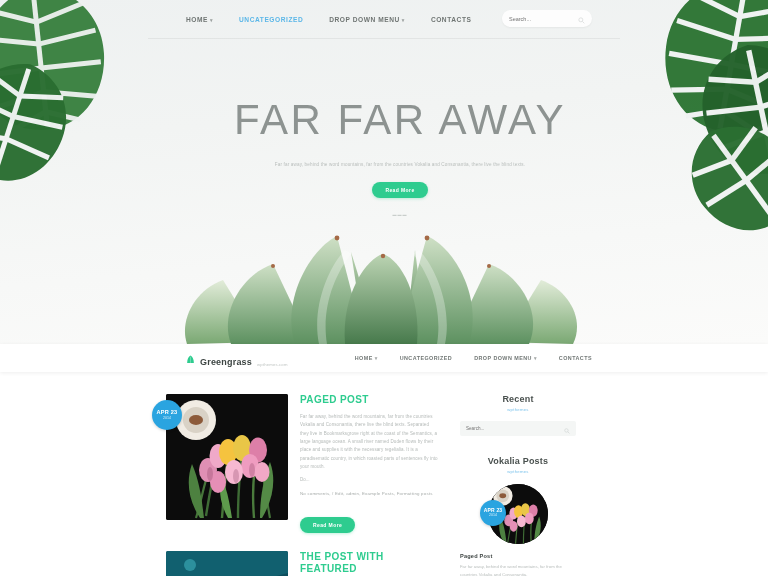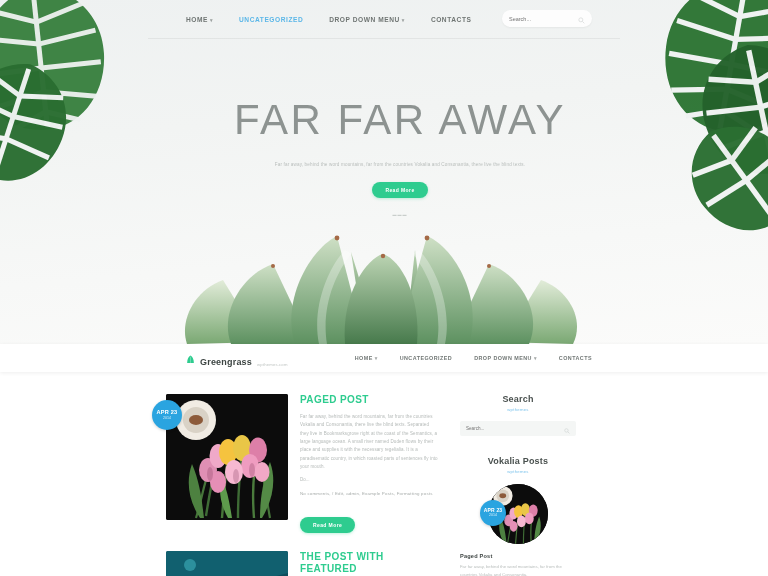--- a/index.html
+++ b/index.html
@@ -476,21 +476,21 @@
       </div>
       <div class="post-body">
         <h2 class="post-title">THE POST WITH FEATURED</h2>
       </div>
     </article>
   </div>
 
   <aside class="side">
 
     <div class="widget">
-      <div class="widget-title">Search</div>
+      <div class="widget-title">Recent</div>
       <div class="widget-sub">wpthemes</div>
       <div class="side-search">
         <input type="text" placeholder="Search..." style="">
         <span class="mag">
           <svg width="6" height="6" viewBox="0 0 16 16">
               <circle cx="6.5" cy="6.5" r="4.6" fill="none" stroke="#9aa3a1" stroke-width="2"></circle>
               <line x1="10" y1="10" x2="14.5" y2="14.5" stroke="#9aa3a1" stroke-width="2"></line>
             </svg>
         </span>
       </div>

